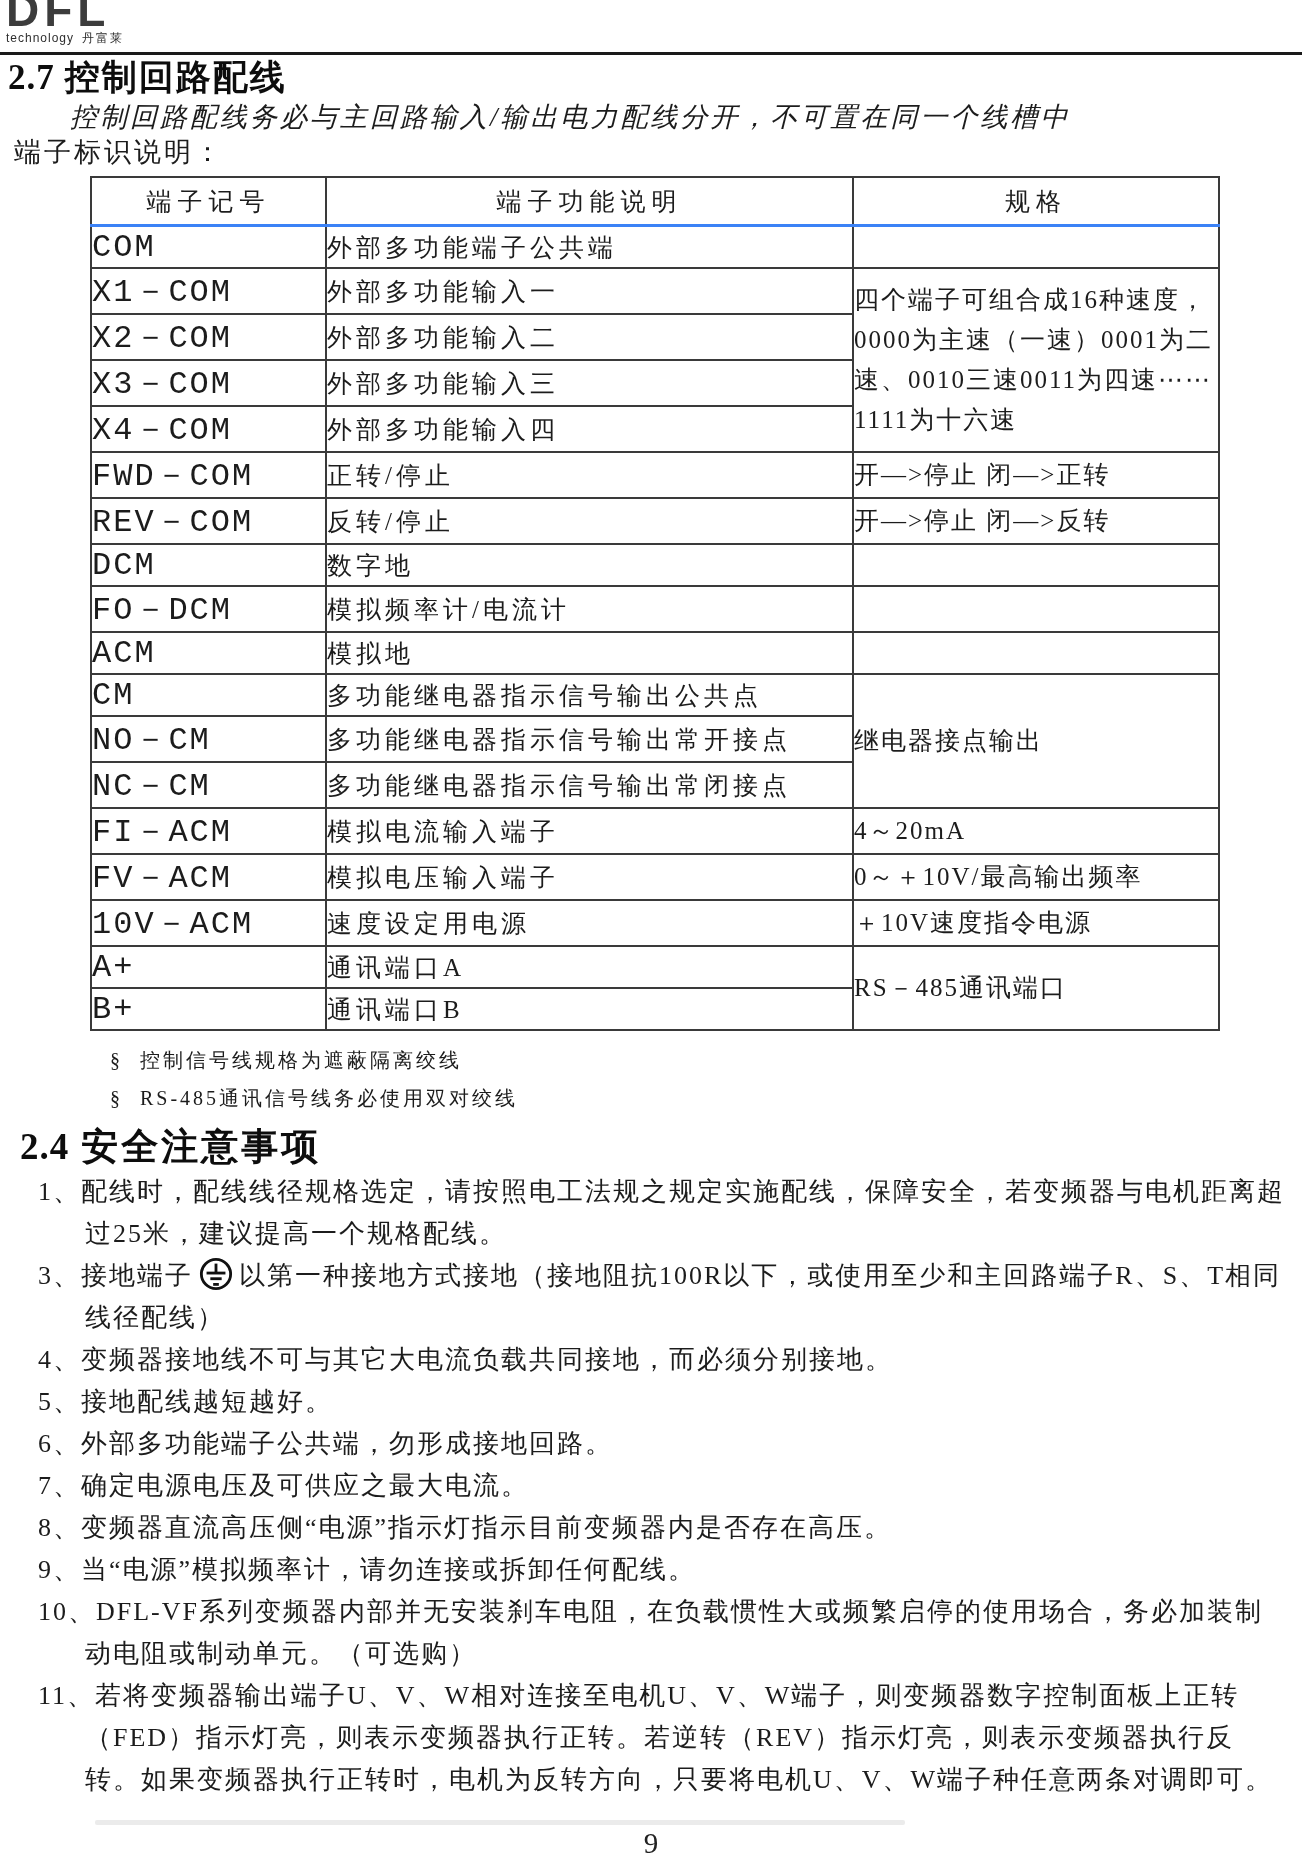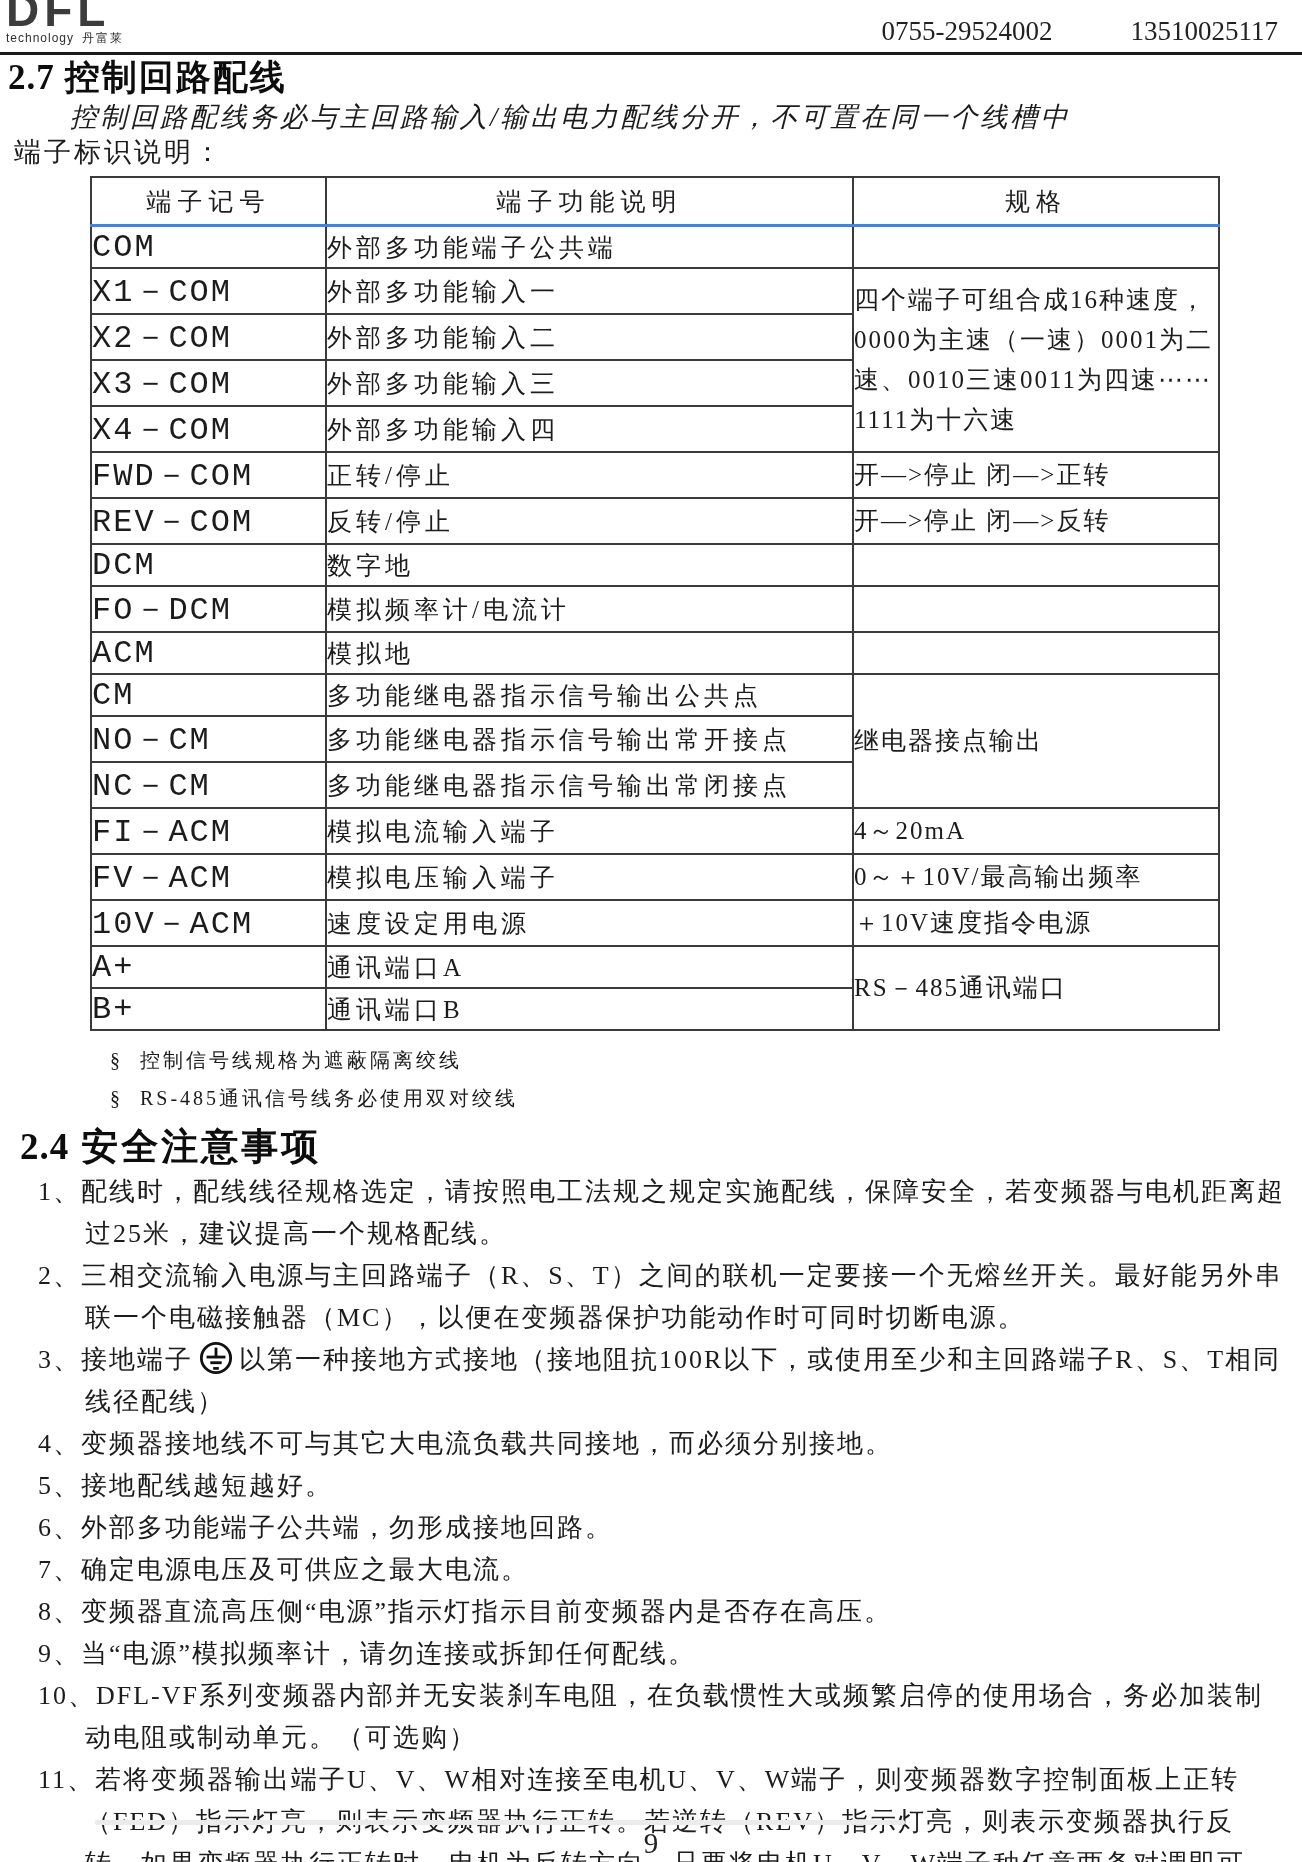--- a/index.html
+++ b/index.html
@@ -108,23 +108,20 @@
 <body>
 
 <div class="page">
 
   <div class="header">
     <div class="logo">
       <div class="logo-main">DFL</div>
       <div class="logo-sub">
         <span>technology</span><span class="cn">丹富莱</span>
       </div>
-    </div>
-    <div class="phones">
-      <span class="p1">0755-29524002</span><span class="p2">13510025117</span>
     </div>
   </div>
 
   <div class="h-wiring">
     <span class="sec-num">2.7</span><span>控制回路配线</span>
   </div>
 
   <div class="intro">控制回路配线务必与主回路输入/输出电力配线分开，不可置在同一个线槽中</div>
   <div class="tbl-label">端子标识说明：</div>
 
@@ -233,21 +230,20 @@
       <div class="note-line"><span class="bullet">§</span><span>控制信号线规格为遮蔽隔离绞线</span></div>
       <div class="note-line"><span class="bullet">§</span><span>RS-485通讯信号线务必使用双对绞线</span></div>
     </div>
 
   <div class="h-safety">
     <span class="sec-num">2.4</span><span>安全注意事项</span>
   </div>
 
   <div class="safety-list">
       <div class="safety-item"><span class="num">1、</span><span>配线时，配线线径规格选定，请按照电工法规之规定实施配线，保障安全，若变频器与电机距离超过25米，建议提高一个规格配线。</span></div>
-      <div class="safety-item"><span class="num">2、</span><span>三相交流输入电源与主回路端子（R、S、T）之间的联机一定要接一个无熔丝开关。最好能另外串联一个电磁接触器（MC），以便在变频器保护功能动作时可同时切断电源。</span></div>
       <div class="safety-item"><span class="num">3、</span><span>接地端子</span><svg class="ground-icon-svg" viewBox="0 0 36 36">
     <circle cx="18" cy="18" r="15.5" fill="none" stroke="#111" stroke-width="3"></circle>
     <line x1="18" y1="7" x2="18" y2="17" stroke="#111" stroke-width="3"></line>
     <line x1="8" y1="17" x2="28" y2="17" stroke="#111" stroke-width="3"></line>
     <line x1="12" y1="23" x2="24" y2="23" stroke="#111" stroke-width="3"></line>
     <line x1="15" y1="29" x2="21" y2="29" stroke="#111" stroke-width="3"></line>
   </svg><span>以第一种接地方式接地（接地阻抗100R以下，或使用至少和主回路端子R、S、T相同线径配线）</span></div>
       <div class="safety-item"><span class="num">4、</span><span>变频器接地线不可与其它大电流负载共同接地，而必须分别接地。</span></div>
       <div class="safety-item"><span class="num">5、</span><span>接地配线越短越好。</span></div>
       <div class="safety-item"><span class="num">6、</span><span>外部多功能端子公共端，勿形成接地回路。</span></div>

